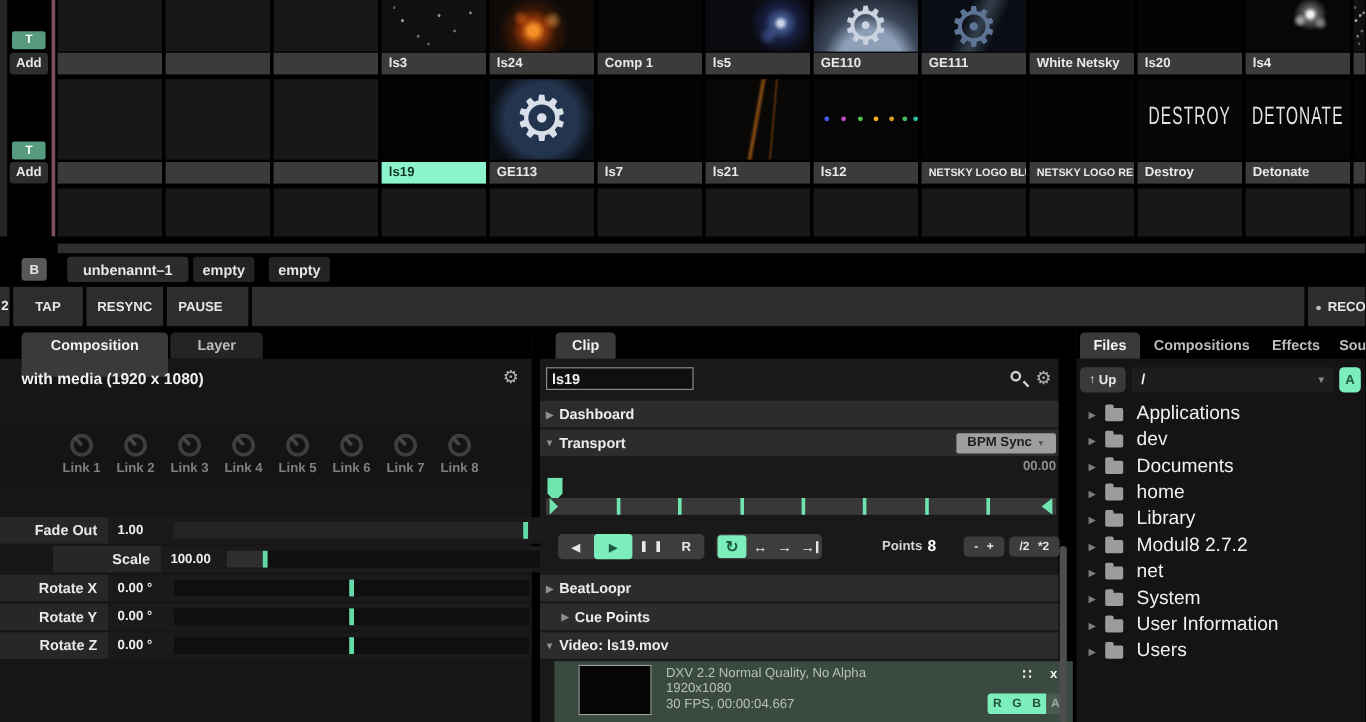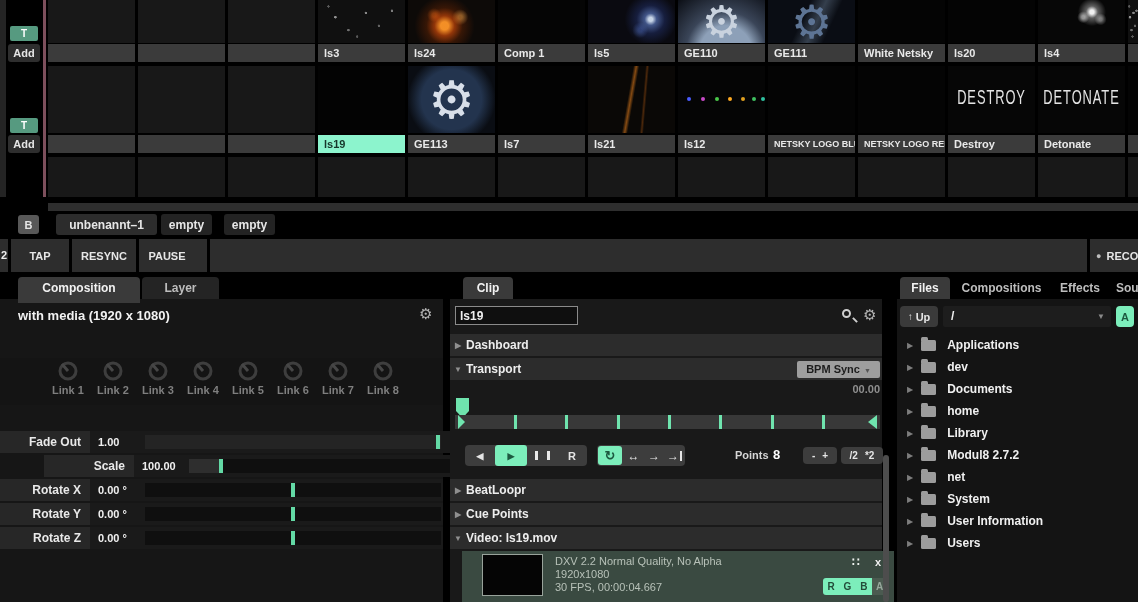--- a/index.html
+++ b/index.html
@@ -49,21 +49,21 @@
   .knob-lbl{color:#7f7f7f;font-size:11px;font-weight:bold;text-align:center;}
   .trow-lbl{background:#272727;color:#e9e9e9;font-weight:bold;font-size:12px;text-align:right;
             padding-right:9px;line-height:22px;}
   .trow-val{color:#f0f0f0;font-weight:bold;font-size:11px;line-height:22px;}
   .track{position:absolute;top:4px;height:14px;}
   .handle{position:absolute;top:0;width:4px;height:14px;background:#63d9a5;}
   .tick{position:absolute;top:0;width:3px;height:14px;background:#6fe4ae;}
   .folder{position:relative;width:15px;height:11px;background:#9c9c9c;border-radius:1.5px;}
   .folder::before{content:"";position:absolute;top:-3px;left:0;width:7px;height:4px;background:#9c9c9c;border-radius:1.5px 1.5px 0 0;}
   .ftri{color:#7d7d7d;font-size:8px;}
-  .fname{color:#f0f0f0;font-weight:bold;font-size:12px;}
+  .fname{color:#f0f0f0;font-weight:normal;font-size:16px;}
   .pbars{display:inline-block;width:9px;height:9px;border-left:3px solid #e9e9e9;border-right:3px solid #e9e9e9;}
   .mag{position:relative;width:9px;height:9px;border:2px solid #cfcfcf;border-radius:50%;}
   .mag::after{content:"";position:absolute;left:8px;top:8px;width:6px;height:2px;background:#cfcfcf;transform:rotate(45deg);}
   .gear{color:#b2b2b2;font-size:15px;}
   .hline{height:2px;background:#5e5e5e;margin:3px 0;width:20px;}
   .vtext{font-size:11px;color:#b7c1b8;line-height:13px;white-space:nowrap;}
 </style>
 </head>
 <body>
 
@@ -196,21 +196,21 @@
     <div class="a" style="left:1087px;top:0;width:3px;height:33px;background:#000;"></div>
     <div class="a btn" style="left:1090px;top:0;width:48px;height:33px;background:transparent;border-radius:0;justify-content:flex-start;">
       <span style="color:#bdbdbd;font-size:9px;margin:0 5px 0 6px;">●</span>
       <span>RECO</span>
     </div>
   </div>
   <div class="a" style="left:0;top:272px;width:1138px;height:3px;background:#000;"></div>
 
   <div class="a" style="left:0;top:275px;width:443px;height:327px;background:#161616;">
     <div class="a" style="left:0;top:0;width:443px;height:24px;background:#000;"></div>
-    <div class="a tabbtn tab-on" style="left:18px;top:2px;width:122px;height:26px;">Composition</div>
+    <div class="a tabbtn tab-on" style="left:18px;top:2px;width:122px;height:37px;">Composition</div>
     <div class="a tabbtn tab-off" style="left:142px;top:2px;width:77px;height:22px;">Layer</div>
 
     <div class="a" style="left:18px;top:33px;font-weight:bold;font-size:13px;color:#f2f2f2;">with media (1920 x 1080)</div>
     <span class="a gear" style="left:419px;top:30px;">⚙</span>
 
 
     <div class="a" style="left:0;top:83px;width:443px;height:47px;background:#141414;">
       <div class="a" style="left:57px;top:1px;"><svg width="22" height="22">
             <circle cx="11" cy="12" r="8" fill="none" stroke="#3e3e3e" stroke-width="3"></circle>
             <line x1="11" y1="12" x2="5" y2="5" stroke="#464646" stroke-width="3"></line>
@@ -359,21 +359,21 @@
         <span style="margin-right:7px;">-</span>
           <span>+</span>
       </div>
       <div class="a btn" style="left:391px;top:3px;width:42px;height:17px;font-size:10px;">
         <span style="margin-right:7px;">/2</span>
           <span>*2</span>
       </div>
     </div>
 
     <div class="a hdr" style="left:0;top:204px;width:432px;height:22px;"><span class="tri">▶</span><span>BeatLoopr</span></div>
-    <div class="a hdr" style="left:0;top:228px;width:432px;height:22px;"><span class="tri">▶</span><span>Cue Points</span></div>
+    <div class="a hdr" style="left:0;top:228px;width:432px;height:22px;padding-left:13px;"><span class="tri">▶</span><span>Cue Points</span></div>
     <div class="a hdr" style="left:0;top:252px;width:432px;height:22px;"><span class="tri">▼</span><span>Video: ls19.mov</span></div>
 
     <div class="a" style="left:12px;top:276px;width:432px;height:51px;background:#3a4a41;">
       <div class="a" style="left:20px;top:3px;width:61px;height:42px;background:#050505;border:1px solid #99a39b;"></div>
       <div class="a vtext" style="left:93px;top:4px;">DXV 2.2 Normal Quality, No Alpha</div>
       <div class="a vtext" style="left:93px;top:17px;">1920x1080</div>
       <div class="a vtext" style="left:93px;top:30px;">30 FPS, 00:00:04.667</div>
       <span class="a" style="left:390px;top:4px;color:#eef2ee;font-size:12px;font-weight:bold;letter-spacing:1px;">∷</span>
       <span class="a" style="left:413px;top:5px;color:#f0f0f0;font-size:11px;font-weight:bold;">x</span>
       <div class="a mint" style="left:361px;top:27px;width:49px;height:17px;border-radius:3px 0 0 3px;display:flex;align-items:center;justify-content:space-around;font-size:10px;font-weight:bold;color:#234c3a;">

